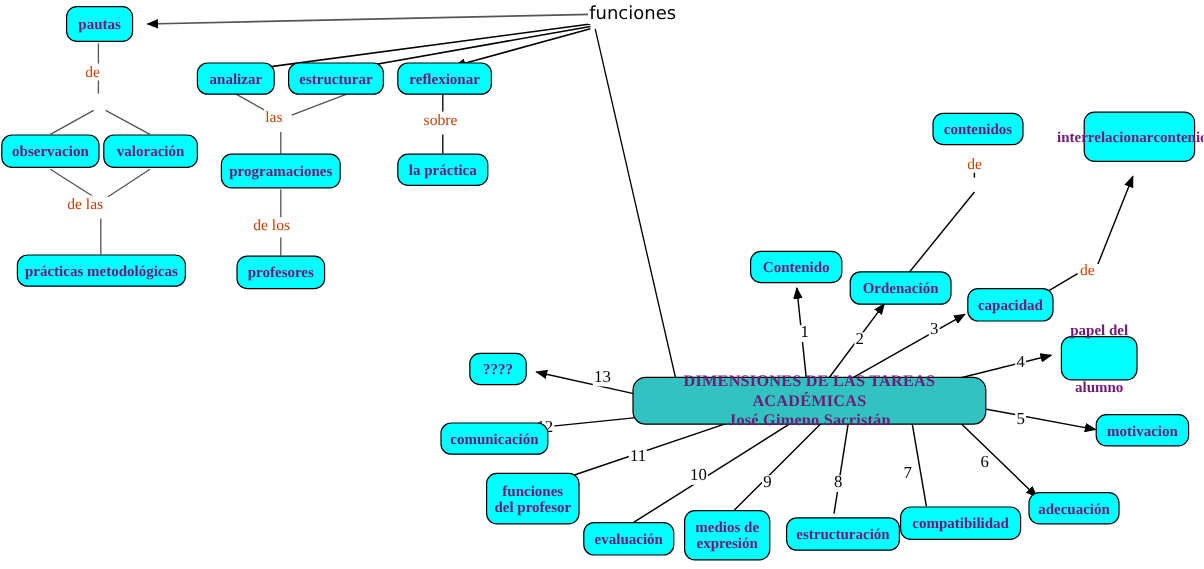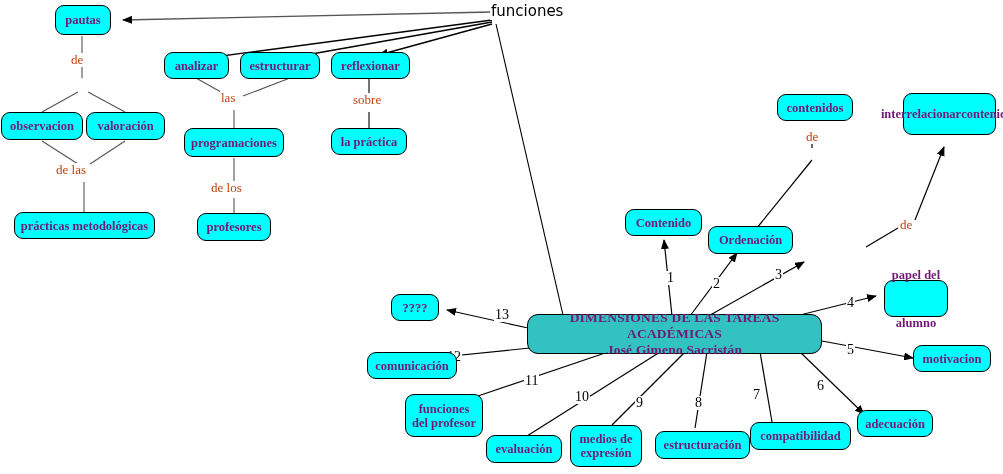--- a/index.html
+++ b/index.html
@@ -175,20 +175,21 @@
 
   <div class="node" style="left:777px; top:94px; width:76px; height:27px;">contenidos</div>
 
   <div class="node multiline" style="left:903px; top:93px; width:93px; height:42px; flex-direction:row;">
     <span>interrelacionar</span>
     <span>contenidos</span>
   </div>
 
   <div class="node" style="left:625px; top:209px; width:77px; height:27px;">Contenido</div>
   <div class="node" style="left:708px; top:226px; width:85px; height:28px;">Ordenación</div>
+  <div class="node" style="left:806px; top:240px; width:72px; height:28px;">capacidad</div>
 
   <div class="node multiline" style="left:884px; top:280px; width:64px; height:37px; flex-direction:column;gap:34px;">
     <span>papel del</span>
     <span>alumno</span>
   </div>
 
   <div class="node" style="left:913px; top:345px; width:78px; height:27px;">motivacion</div>
   <div class="node" style="left:857px; top:410px; width:76px; height:27px;">adecuación</div>
   <div class="node" style="left:750px; top:422px; width:101px; height:28px;">compatibilidad</div>
   <div class="node" style="left:655px; top:431px; width:95px; height:28px;">estructuración</div>

